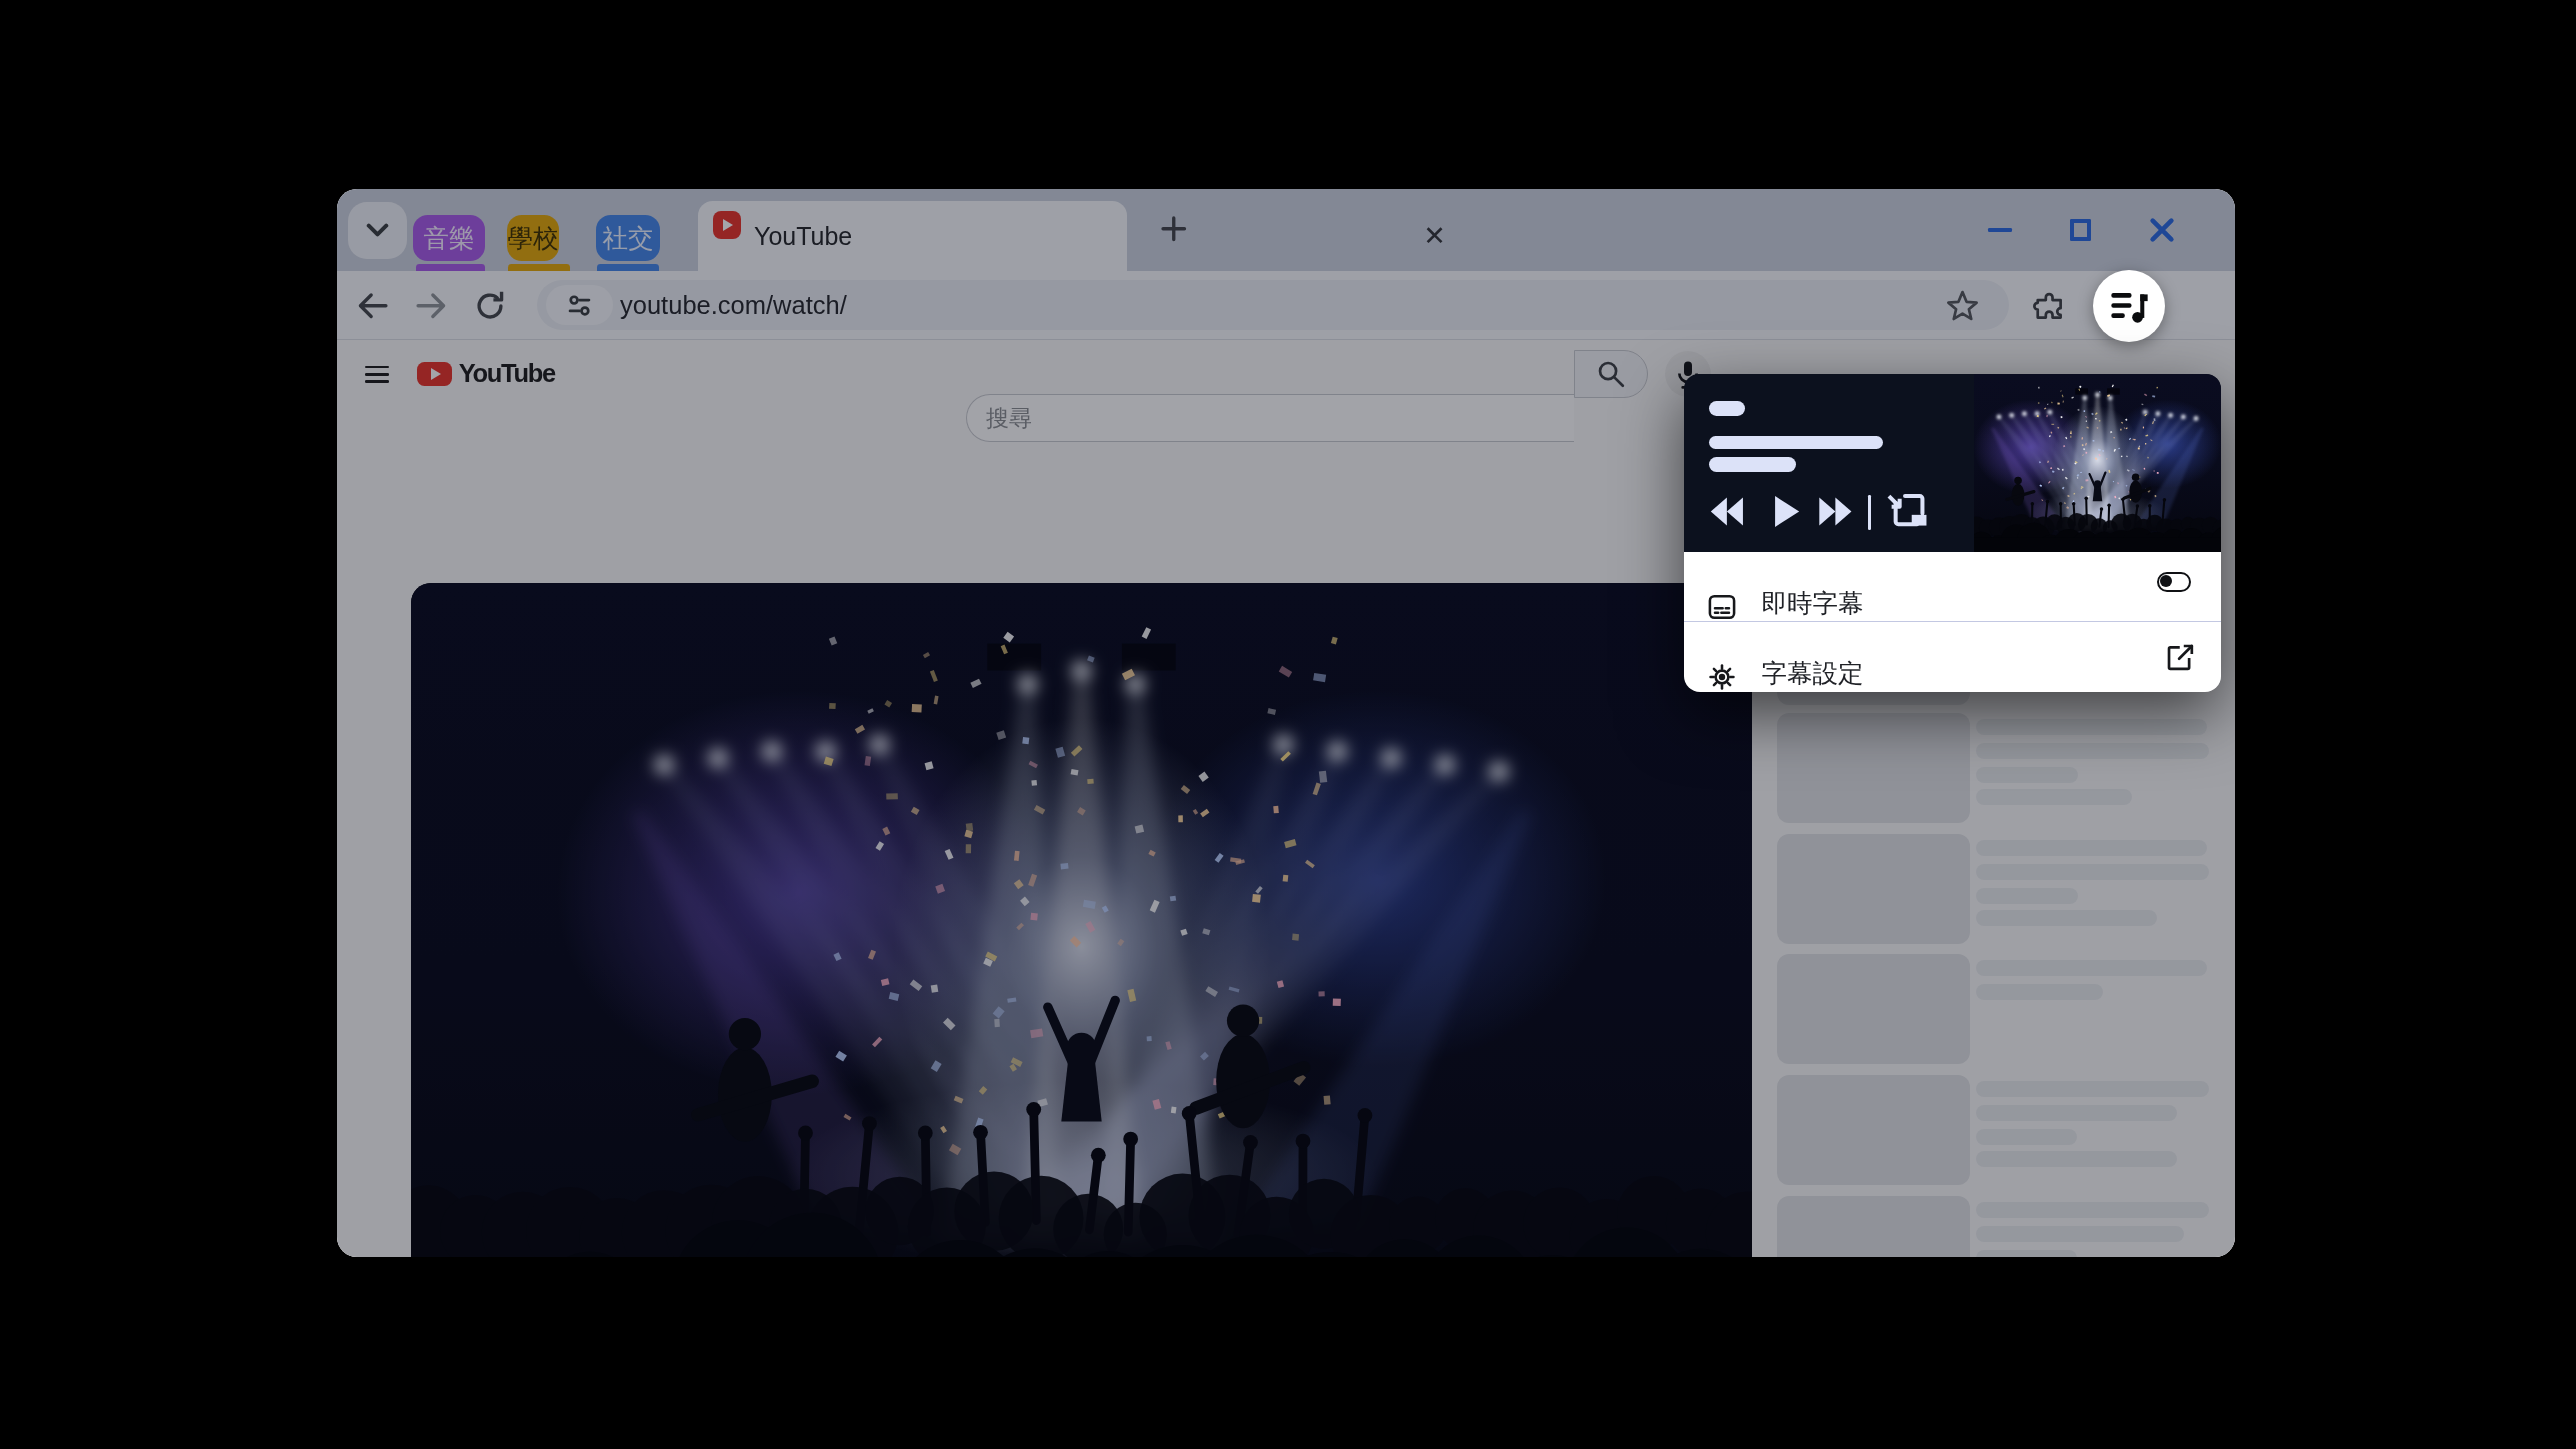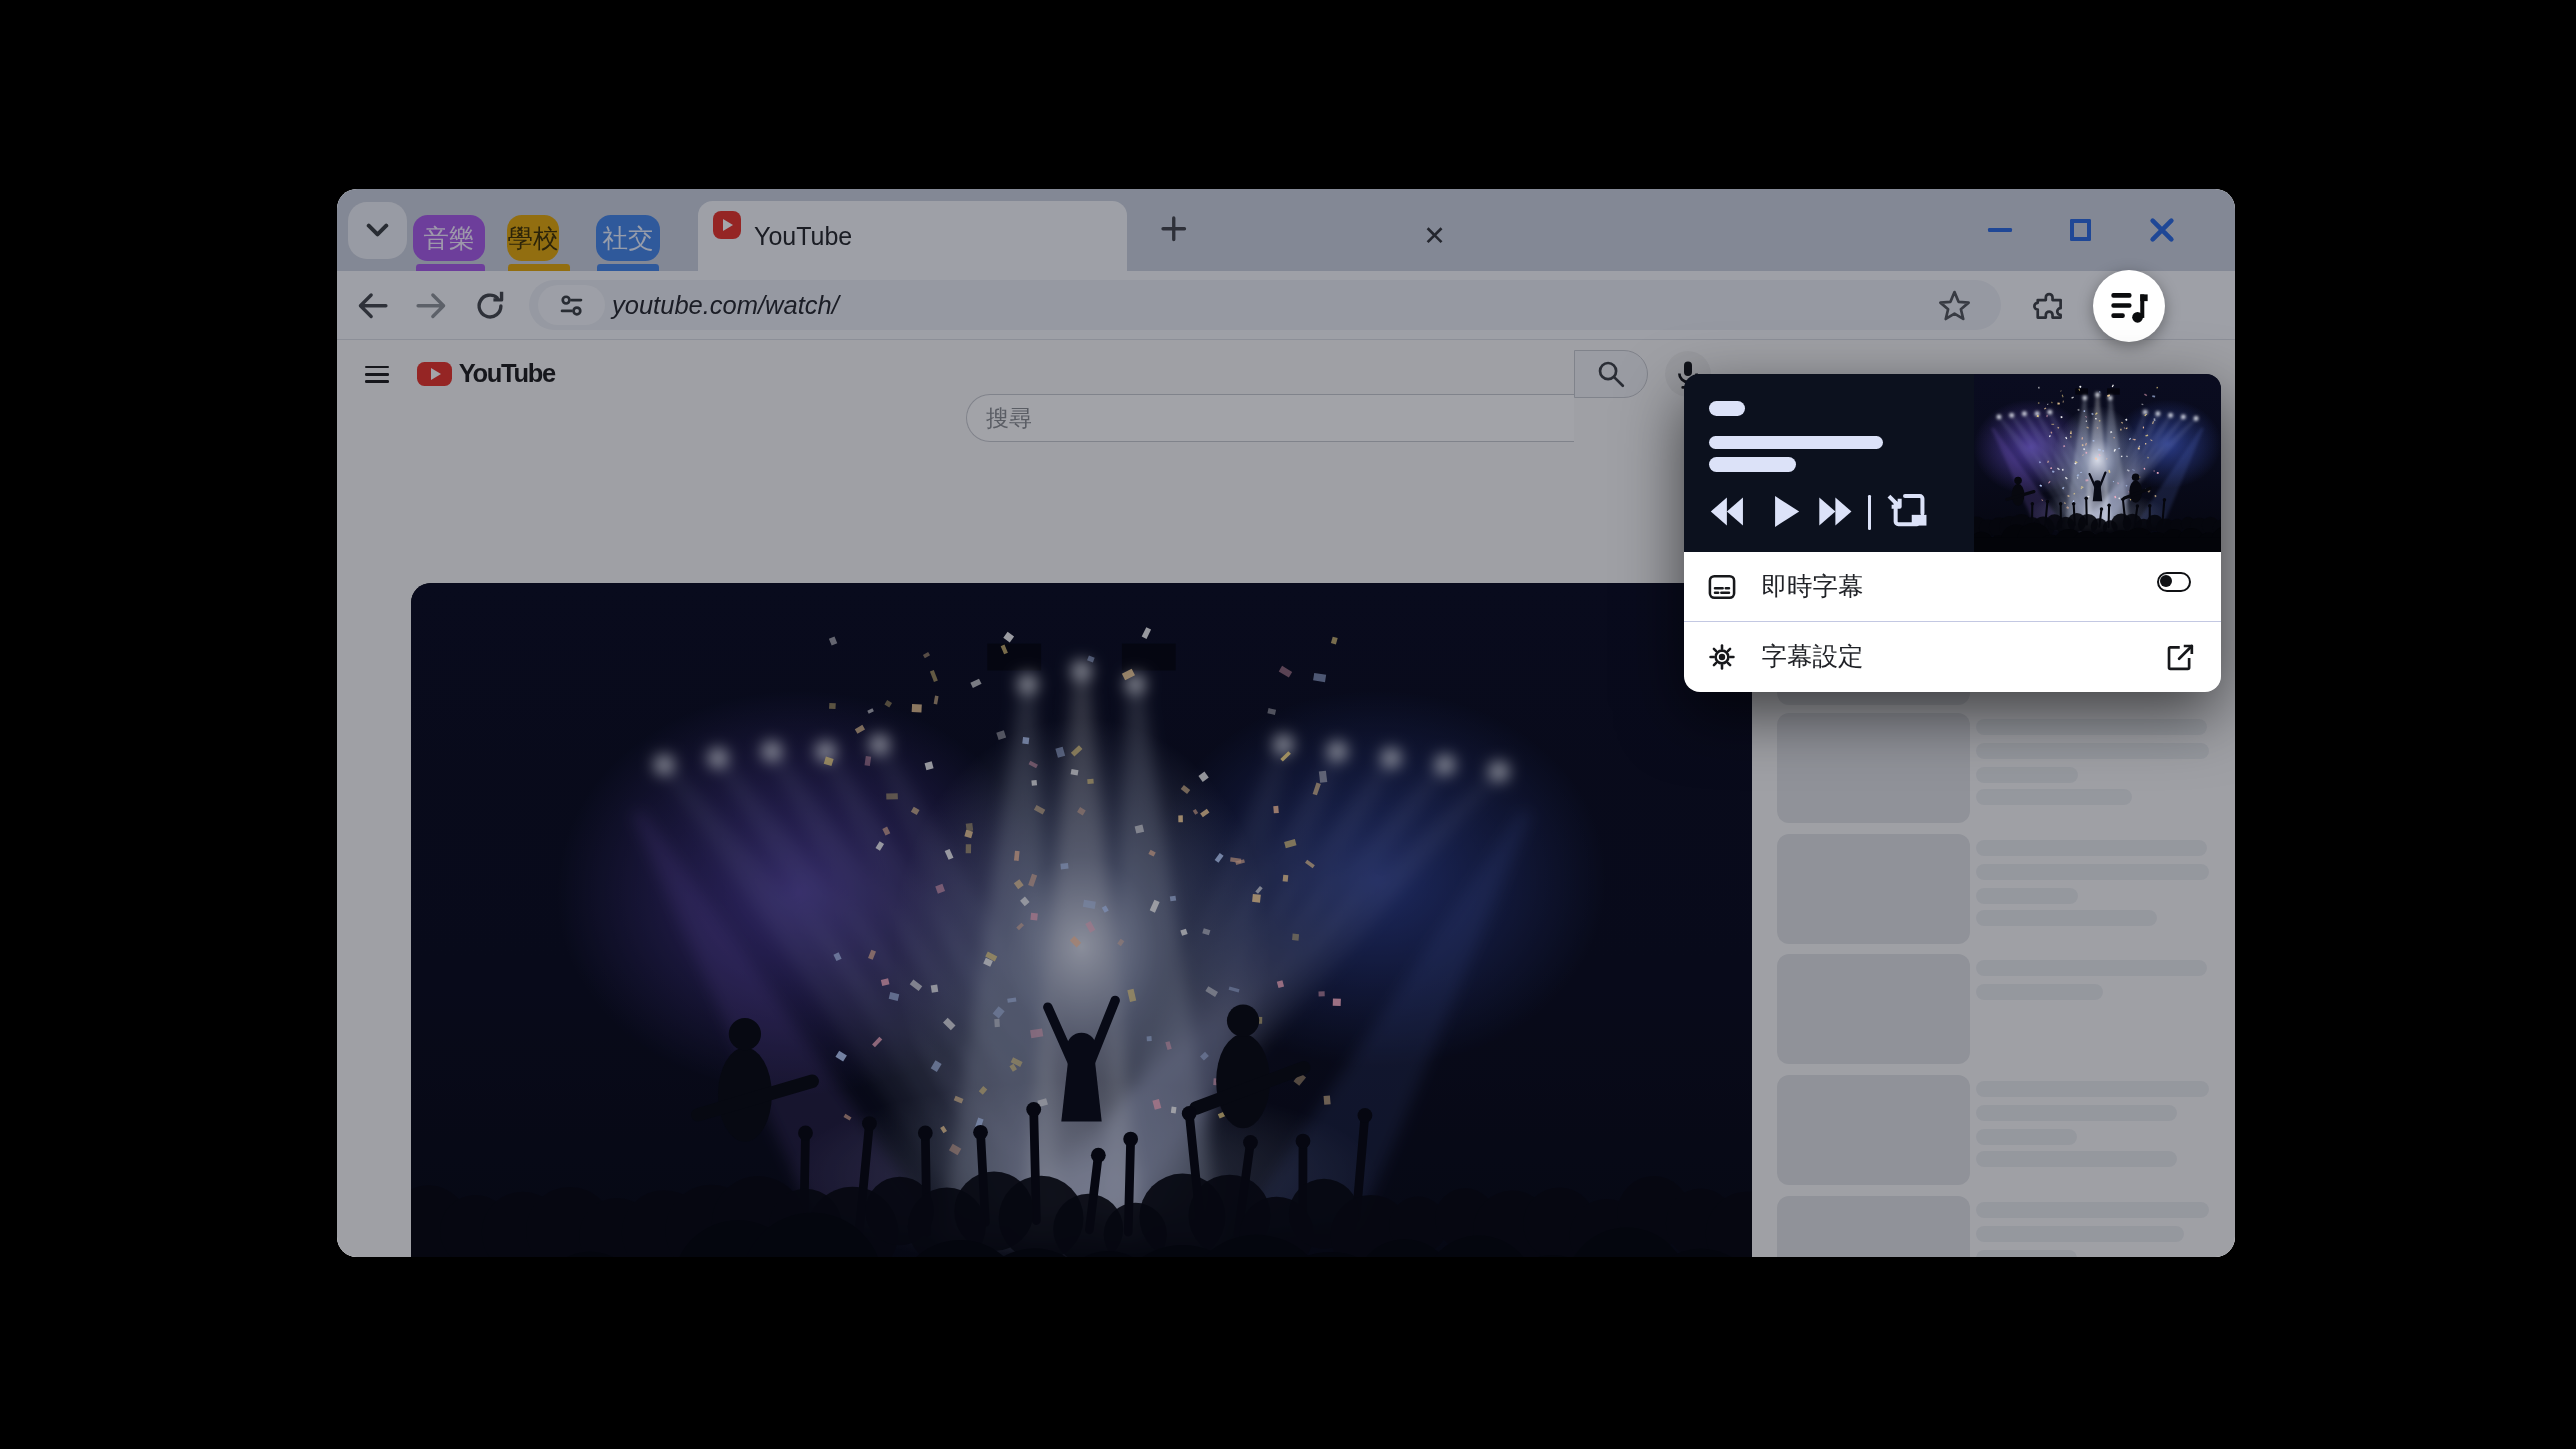--- a/index.html
+++ b/index.html
@@ -43,22 +43,22 @@
   .win-controls { position:absolute; right:0; top:0; height:82px; display:flex; align-items:center; gap:42px;
                   padding-right:54px; }
   .wc { width:39px; height:39px; display:flex; align-items:center; justify-content:center; color:var(--ctl-blue); }
   .wc-min { width:24px; height:4.7px; background:var(--ctl-blue); border-radius:1.3px; }
   .wc-max { width:21.5px; height:21.5px; border:4.7px solid var(--ctl-blue); border-radius:1.3px; }
 
   
   .toolbar { position:absolute; left:0; top:82px; width:100%; height:69px; background:#F6F8FB;
              border-bottom:1.3px solid #D9DCE2; }
   .nav-ic { position:absolute; top:0; height:69px; width:54px; display:flex; align-items:center; justify-content:center; }
-  .omnibox { position:absolute; left:192px; top:9.4px; width:1472px; height:50px; border-radius:25px;
-             background:#E9ECF2; display:flex; align-items:center;font-style:italic; }
+  .omnibox { position:absolute; left:200px; top:9.4px; width:1472px; height:50px; border-radius:25px;
+             background:#E9ECF2; display:flex; align-items:center; }
   .tune-chip { position:absolute; left:9.4px; top:4.7px; width:67px; height:40px; border-radius:20px;
                background:#F4F6FA; display:flex; align-items:center; justify-content:center; }
   .url { position:absolute; left:83px; font-size:25.5px; color:#27292E; white-space:nowrap; }
   .omni-star { position:absolute; right:29.5px; top:7.4px; width:35px; height:35px; color:#54575C; }
   .media-btn { position:absolute; left:1756px; top:81px; width:72px; height:72px; border-radius:50%;
                background:#FFFFFF; z-index:55; display:flex; align-items:center; justify-content:center;
                box-shadow:0 4px 14.8px rgba(0,0,0,.35); color:#0B0C0E; }
   .avatar { position:absolute; left:1847px; top:99px; width:38px; height:38px; border-radius:50%;
             background:
               radial-gradient(circle at 50% 108%, #ECEAE6 0 46%, transparent 47%),
@@ -103,21 +103,21 @@
   .popup-dark { position:absolute; left:0; top:0; width:100%; height:178px; background:var(--popup-dark);
                 border-radius:14.8px 14.8px 0 0; overflow:hidden; }
   .pd-pill  { position:absolute; left:25px; top:27px;  width:36px;  height:14.8px; border-radius:7.4px; background:var(--popup-skel); }
   .pd-bar1  { position:absolute; left:25px; top:62px;  width:174px; height:13.4px; border-radius:6.7px; background:var(--popup-skel); }
   .pd-bar2  { position:absolute; left:25px; top:83px; width:87px; height:14.8px; border-radius:7.4px; background:var(--popup-skel); }
   .pd-controls { position:absolute; left:0; top:114px; height:47px; width:288px; color:var(--popup-skel); }
   .pd-art { position:absolute; left:290px; top:0; width:247px; height:178px; border-radius:0 14.8px 0 0; overflow:hidden; }
   .pd-sep { position:absolute; left:184px; top:121px; width:3.4px; height:35px; background:var(--popup-skel); border-radius:1.3px; }
   .popup-rows { position:absolute; left:0; top:178px; width:100%; height:140px; background:#fff;
                 border-radius:0 0 16px 16px; }
-  .prow { position:absolute; left:0; width:100%; height:69px; display:flex; align-items:center; }
+  .prow { position:absolute; left:0; width:100%; height:69px; display:flex; align-items:flex-end; }
   .prow .ric { margin-left:24px; width:28px; height:28px; color:#17181B; }
   .prow .rlabel { margin-left:25.5px; font-size:25.5px; color:#1F2126; }
   .row-divider { position:absolute; left:0; top:69px; width:100%; height:1.3px; background:#C3C8E2; }
   .toggle { position:absolute; right:30px; top:20px; width:34px; height:20px; border:2.7px solid #101114;
             border-radius:10px; background:#fff; }
   .toggle .knob { position:absolute; left:1.3px; top:1.3px; width:12px; height:12px; border-radius:50%; background:#101114; }
   .ext-ic { position:absolute; right:27px; top:20px; width:29.5px; height:29.5px; color:#17181B; }
 
   svg { display:block; }
   .concert-svg { width:100%; height:100%; }

